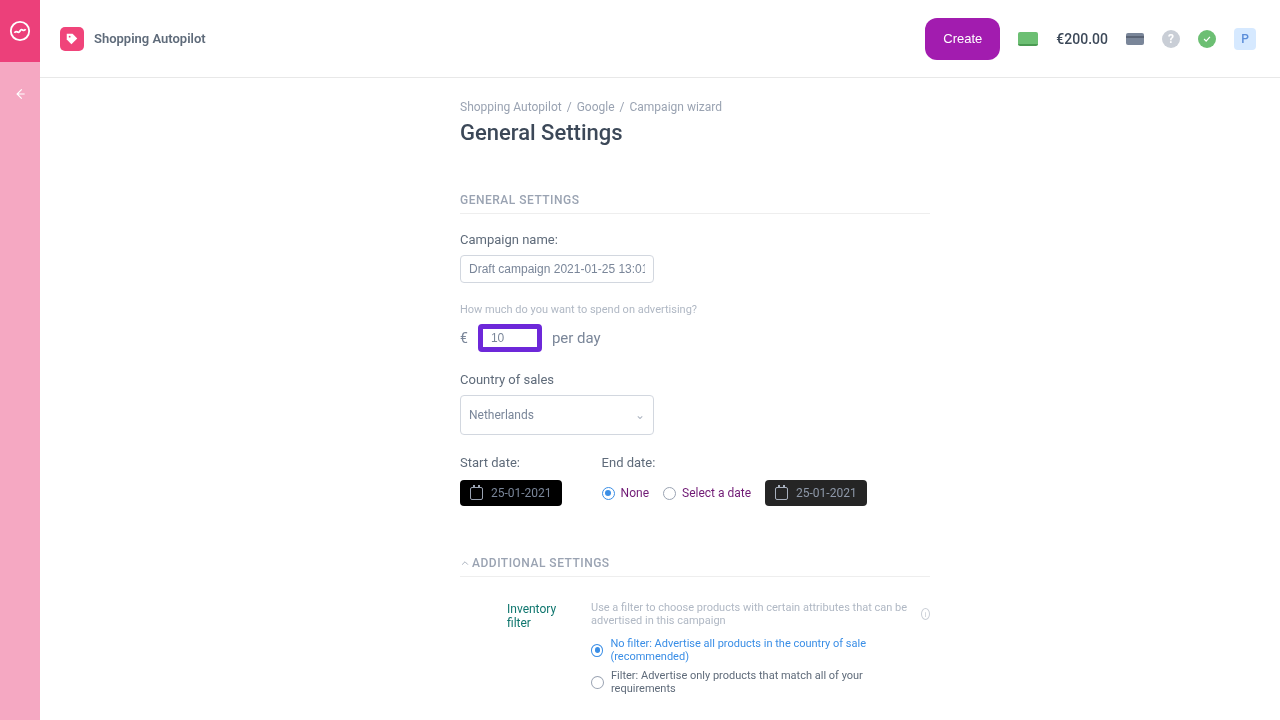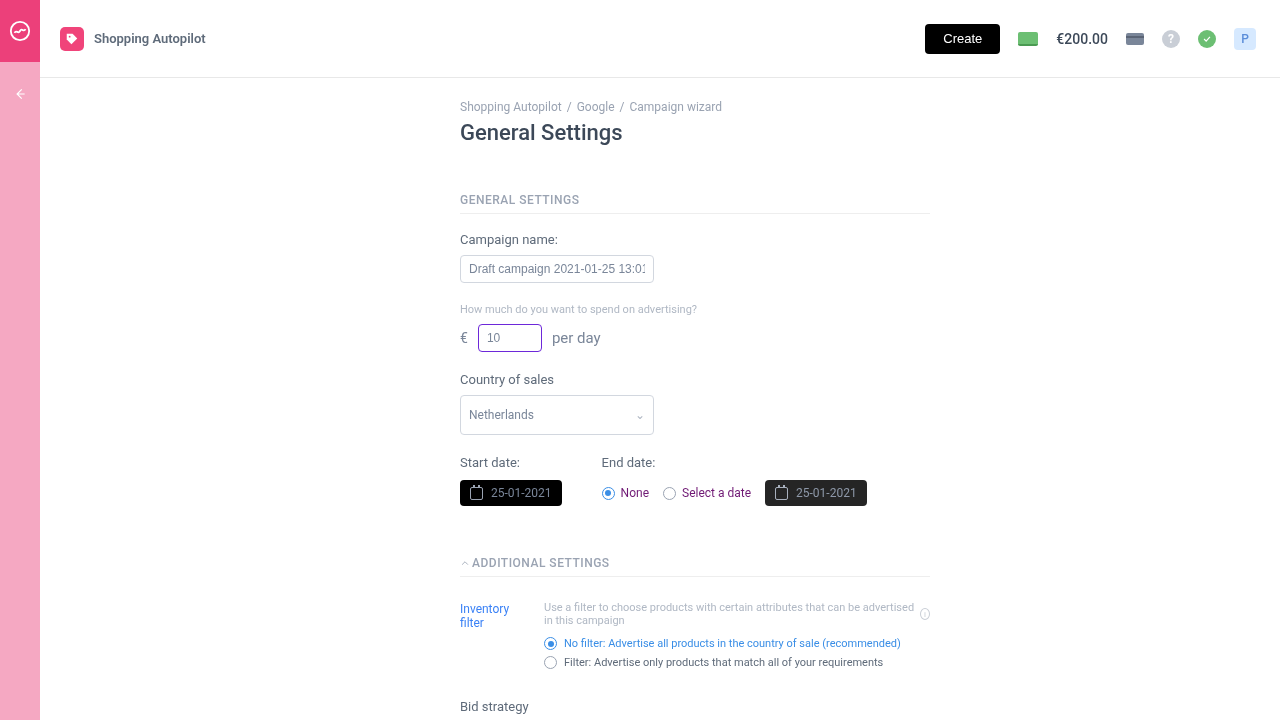--- a/index.html
+++ b/index.html
@@ -8,21 +8,21 @@
   .left-rail .logo-box { width: 40px; height: 62px; background: #ec407a; display: flex; align-items: center; justify-content: center; }
   .left-rail .logo-box svg { width: 22px; height: 22px; }
   .left-rail .back { width: 40px; height: 40px; background: #f5a8c2; display: flex; align-items: center; justify-content: center; margin-top: 12px; cursor: pointer; }
   .left-rail .back svg { width: 14px; height: 14px; stroke: #fff; fill: none; stroke-width: 2; }
 
   .topbar { position: fixed; left: 40px; right: 0; top: 0; height: 78px; background: #fff; border-bottom: 1px solid #e8e8e8; display: flex; align-items: center; padding: 0 24px 0 20px; z-index: 5; }
   .app-icon { width: 24px; height: 24px; border-radius: 5px; background: #f0447a; display: inline-flex; align-items: center; justify-content: center; margin-right: 10px; }
   .app-icon svg { width: 14px; height: 14px; }
   .app-title { font-weight: 600; color: #5f6b7a; font-size: 13px; }
   .topbar .right { margin-left: auto; display: flex; align-items: center; gap: 18px; }
-  .btn-create { background: #000000; color: #fff; border: none; border-radius: 4px; height: 30px; padding: 0 18px; font-size: 13px; cursor: pointer; }
+  .btn-create { background: #a21caf; color: #fff; border: none; border-radius: 12px; height: 42px; padding: 0 18px; font-size: 13px; cursor: pointer; }
   .money-icon { width: 20px; height: 14px; background: #6cbf73; border-radius: 2px; border-bottom: 2px solid #4a9a52; display: inline-block; position: relative; }
   .balance { color: #3c4858; font-weight: 500; font-size: 14px; text-align: right; }
   .card-icon { width: 18px; height: 12px; background: #7a8699; border-radius: 2px; display: inline-block; position: relative; }
   .card-icon::after { content: ""; position: absolute; left: 0; right: 0; top: 3px; height: 2px; background: #5a6475; }
   .help-icon { width: 18px; height: 18px; border-radius: 50%; background: #c9ced6; color: #fff; display: inline-flex; align-items: center; justify-content: center; font-size: 12px; font-weight: 700; cursor: pointer; }
   .check-icon { width: 18px; height: 18px; border-radius: 50%; background: #6cbf73; display: inline-flex; align-items: center; justify-content: center; }
   .check-icon svg { width: 10px; height: 10px; stroke: #fff; stroke-width: 3; fill: none; }
   .avatar { width: 22px; height: 22px; border-radius: 4px; background: #d6e9ff; color: #5b8dd9; display: inline-flex; align-items: center; justify-content: center; font-size: 12px; font-weight: 500; cursor: pointer; }
 
   .page { margin-left: 40px; padding-top: 100px; }
@@ -32,42 +32,42 @@
   .crumbs .sep { margin: 0 5px; }
   h1.page-title { font-size: 22px; font-weight: 500; color: #3c4858; margin-bottom: 48px; }
 
   .section-label { font-size: 12px; letter-spacing: 0.5px; color: #9aa3b2; font-weight: 500; border-bottom: 1px solid #eee; padding-bottom: 6px; margin-bottom: 18px; }
   .field { margin-bottom: 20px; }
   .field-label { font-size: 13px; color: #5f6b7a; margin-bottom: 8px; display: block; }
   .field-hint { font-size: 11px; color: #b0b8c4; margin-bottom: 8px; display: block; }
   input[type=text].txt { width: 194px; height: 28px; border: 1px solid #d2d7df; border-radius: 4px; padding: 0 8px; font-size: 12px; color: #7a8699; }
   .budget-row { display: flex; align-items: center; gap: 10px; }
   .budget-row .cur { color: #7a8699; font-size: 14px; }
-  input[type=text].num { width: 64px; height: 28px; border: 1px solid #6d28d9; border-radius: 4px; padding: 8px 8px; font-size: 12px; color: #7a8699; }
+  input[type=text].num { width: 64px; height: 28px; border: 5px solid #6d28d9; border-radius: 4px; padding: 8px 8px; font-size: 12px; color: #7a8699; }
   .budget-row .per { color: #7a8699; font-size: 15px; }
 
   .select { width: 194px; height: 40px; border: 1px solid #d2d7df; border-radius: 4px; padding: 0 8px; font-size: 12px; color: #7a8699; display: flex; align-items: center; justify-content: space-between; cursor: pointer; background: #fff; }
   .select .chev { color: #b0b8c4; }
 
   .dates-row { display: flex; gap: 40px; margin-bottom: 50px; }
   .dates-row .col .field-label { margin-bottom: 10px; }
   .date-chip { display: inline-flex; align-items: center; gap: 8px; height: 26px; padding: 0 10px; border-radius: 4px; background: #000000; color: #7a8699; font-size: 12px; cursor: pointer; }
   .date-chip.disabled { opacity: 0.85; }
   .cal-icon { width: 13px; height: 13px; border: 1.2px solid #9aa3b2; border-radius: 2px; position: relative; display: inline-block; }
   .cal-icon::before { content: ""; position: absolute; top: -3px; left: 2px; width: 2px; height: 3px; background: #9aa3b2; }
   .cal-icon::after { content: ""; position: absolute; top: -3px; right: 2px; width: 2px; height: 3px; background: #9aa3b2; }
   .radio { display: inline-flex; align-items: center; gap: 6px; font-size: 12px; color: #701a75; cursor: pointer; }
   .radio .dot { width: 13px; height: 13px; border-radius: 50%; border: 1.5px solid #9aa3b2; display: inline-block; position: relative; }
   .radio.selected .dot { border-color: #3a8ee6; }
   .radio.selected .dot::after { content: ""; position: absolute; inset: 2.5px; background: #3a8ee6; border-radius: 50%; }
 
   .collapsible-header { display: flex; align-items: center; gap: 2px; font-size: 12px; letter-spacing: 0.5px; color: #9aa3b2; font-weight: 500; border-bottom: 1px solid #eee; padding-bottom: 6px; margin-bottom: 24px; cursor: pointer; }
   .collapsible-header .chev-up { width: 10px; height: 10px; }
   .inv-row { display: flex; gap: 20px; margin-bottom: 24px; }
-  .inv-row .label { flex: 0 0 64px; font-size: 12px; color: #3b82f6; padding-top: 1px; }
+  .inv-row .label { flex: 0 0 64px; font-size: 12px; color: #0f766e; padding-top: 1px; margin-left: 47px; }
   .inv-row .body { flex: 1; }
   .inv-row .desc { font-size: 11px; color: #b0b8c4; margin-bottom: 10px; display: flex; align-items: center; gap: 5px; }
   .info-icon { width: 12px; height: 12px; border-radius: 50%; border: 1px solid #c9ced6; display: inline-flex; align-items: center; justify-content: center; font-size: 8px; color: #c9ced6; }
   .inv-radio { display: flex; align-items: center; gap: 7px; font-size: 11px; margin-bottom: 6px; cursor: pointer; }
   .inv-radio.sel .txt2 { color: #3a8ee6; }
   .inv-radio .txt2 { color: #5f6b7a; }
   .inv-radio .dot { width: 13px; height: 13px; border-radius: 50%; border: 1.5px solid #9aa3b2; display: inline-block; position: relative; }
   .inv-radio.sel .dot { border-color: #3a8ee6; }
   .inv-radio.sel .dot::after { content: ""; position: absolute; inset: 2.5px; background: #3a8ee6; border-radius: 50%; }
 </style>

